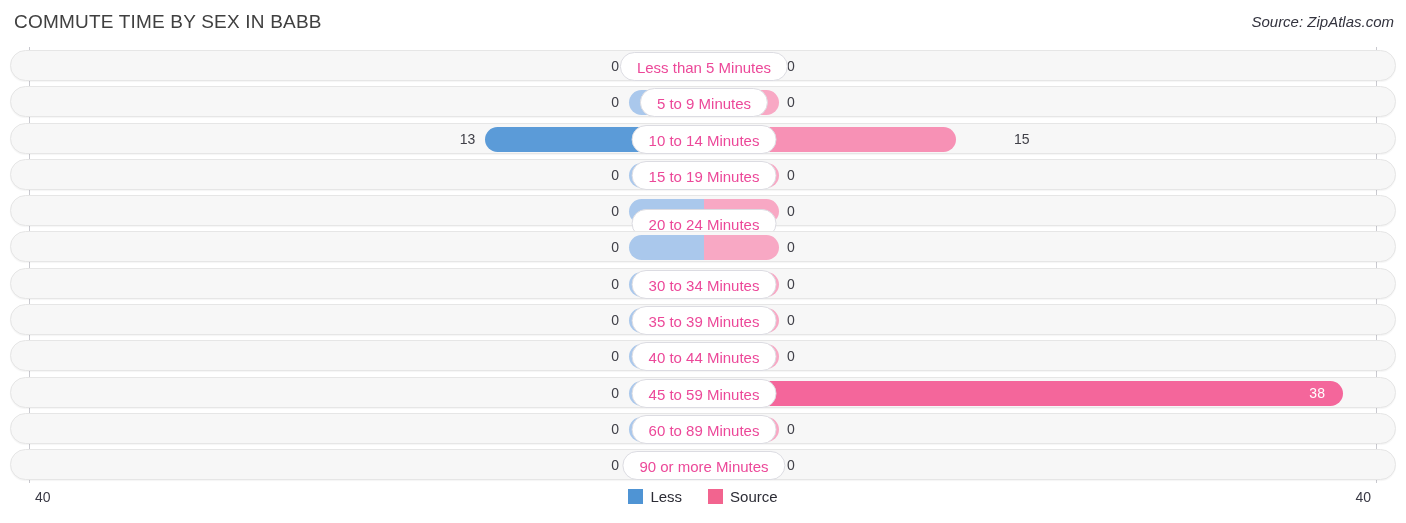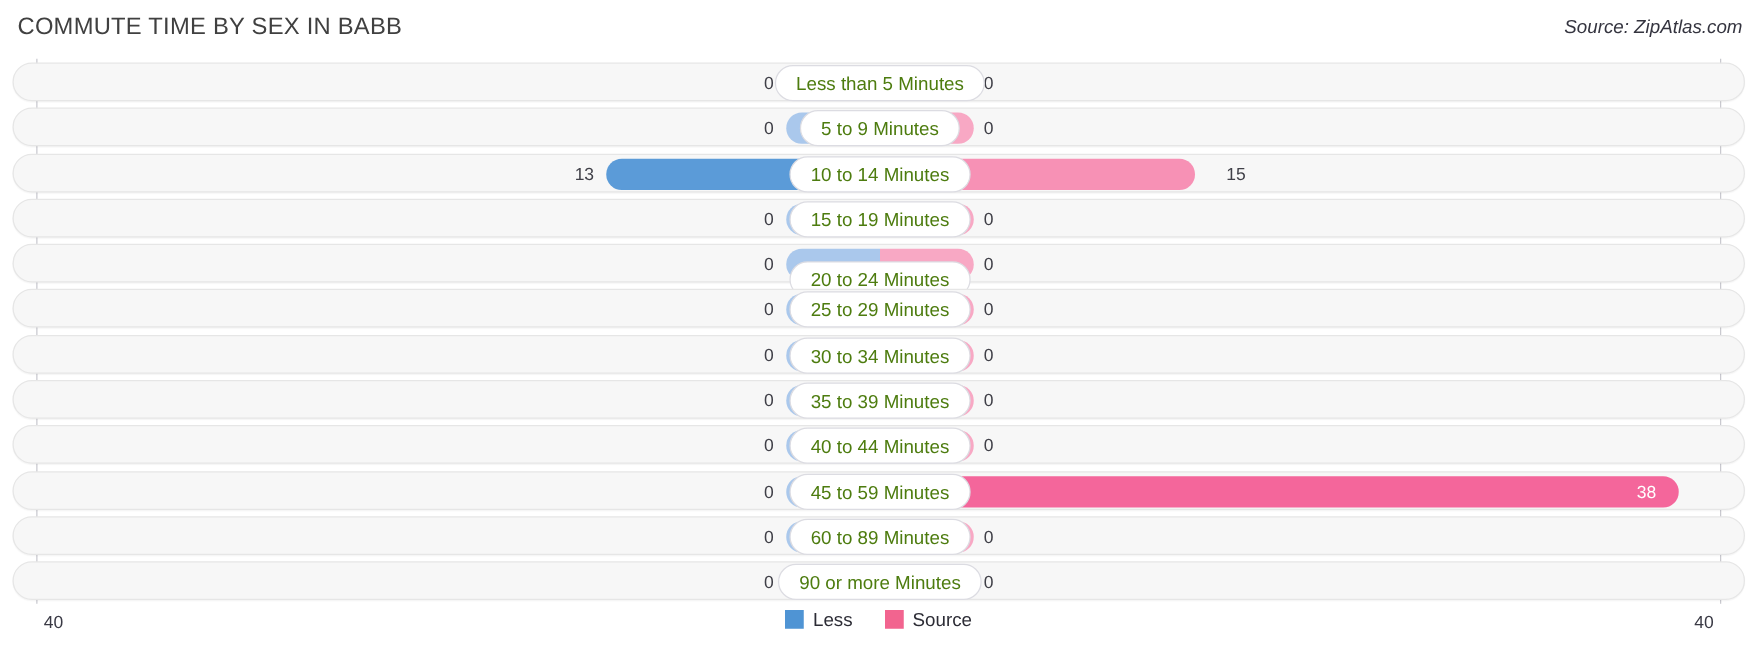--- a/index.html
+++ b/index.html
@@ -103,21 +103,21 @@
   .cat-pill {
     position: absolute;
     top: 1px;
     height: 29px;
     line-height: 29px;
     box-sizing: border-box;
     background: #ffffff;
     border: 1px solid #dcdce2;
     border-radius: 14.5px;
     font-size: 15px;
-    color: #4d7c0f;
+    color: #ec4899;
     text-align: center;
     white-space: nowrap;
     padding: 0 16px;
     transform: translateX(-50%);
     left: 703px;
   }
 
   
   .footer {
     position: absolute;
@@ -185,21 +185,21 @@
       <div class="bar male" style="left: 618px; width: 75px; background: rgb(170, 200, 236);"></div>
       <div class="bar female" style="left: 693px; width: 75px; background: rgb(248, 168, 196);"></div>
       <div class="val male-val" style="right: 776px;">0</div>
       <div class="val female-val" style="left: 776px;">0</div>
       <div class="cat-pill" style="left: 693px;">5 to 9 Minutes</div>
     </div>
     <div class="row" style="top: 75.56px;">
       <div class="bar male" style="left: 474.275px; width: 218.725px; background: rgb(91, 155, 216);"></div>
       <div class="bar female" style="left: 693px; width: 252.375px; background: rgb(247, 145, 181);"></div>
       <div class="val male-val" style="right: 919.725px;">13</div>
-      <div class="val female-val" style="left: 970px;">15</div>
+      <div class="val female-val" style="left: 1003px;">15</div>
       <div class="cat-pill" style="left: 693px;">10 to 14 Minutes</div>
     </div>
     <div class="row" style="top: 111.84px;">
       <div class="bar male" style="left: 618px; width: 75px; background: rgb(170, 200, 236);"></div>
       <div class="bar female" style="left: 693px; width: 75px; background: rgb(248, 168, 196);"></div>
       <div class="val male-val" style="right: 776px;">0</div>
       <div class="val female-val" style="left: 776px;">0</div>
       <div class="cat-pill" style="left: 693px;">15 to 19 Minutes</div>
     </div>
     <div class="row" style="top: 148.12px;">
@@ -207,21 +207,20 @@
       <div class="bar female" style="left: 693px; width: 75px; background: rgb(248, 168, 196);"></div>
       <div class="val male-val" style="right: 776px;">0</div>
       <div class="val female-val" style="left: 776px;">0</div>
       <div class="cat-pill" style="left: 693px; margin-top: 12px;">20 to 24 Minutes</div>
     </div>
     <div class="row" style="top: 184.4px;">
       <div class="bar male" style="left: 618px; width: 75px; background: rgb(170, 200, 236);"></div>
       <div class="bar female" style="left: 693px; width: 75px; background: rgb(248, 168, 196);"></div>
       <div class="val male-val" style="right: 776px;">0</div>
       <div class="val female-val" style="left: 776px;">0</div>
-      <div class="cat-pill" style="left: 693px;">25 to 29 Minutes</div>
     </div>
     <div class="row" style="top: 220.68px;">
       <div class="bar male" style="left: 618px; width: 75px; background: rgb(170, 200, 236);"></div>
       <div class="bar female" style="left: 693px; width: 75px; background: rgb(248, 168, 196);"></div>
       <div class="val male-val" style="right: 776px;">0</div>
       <div class="val female-val" style="left: 776px;">0</div>
       <div class="cat-pill" style="left: 693px;">30 to 34 Minutes</div>
     </div>
     <div class="row" style="top: 256.96px;">
       <div class="bar male" style="left: 618px; width: 75px; background: rgb(170, 200, 236);"></div>

